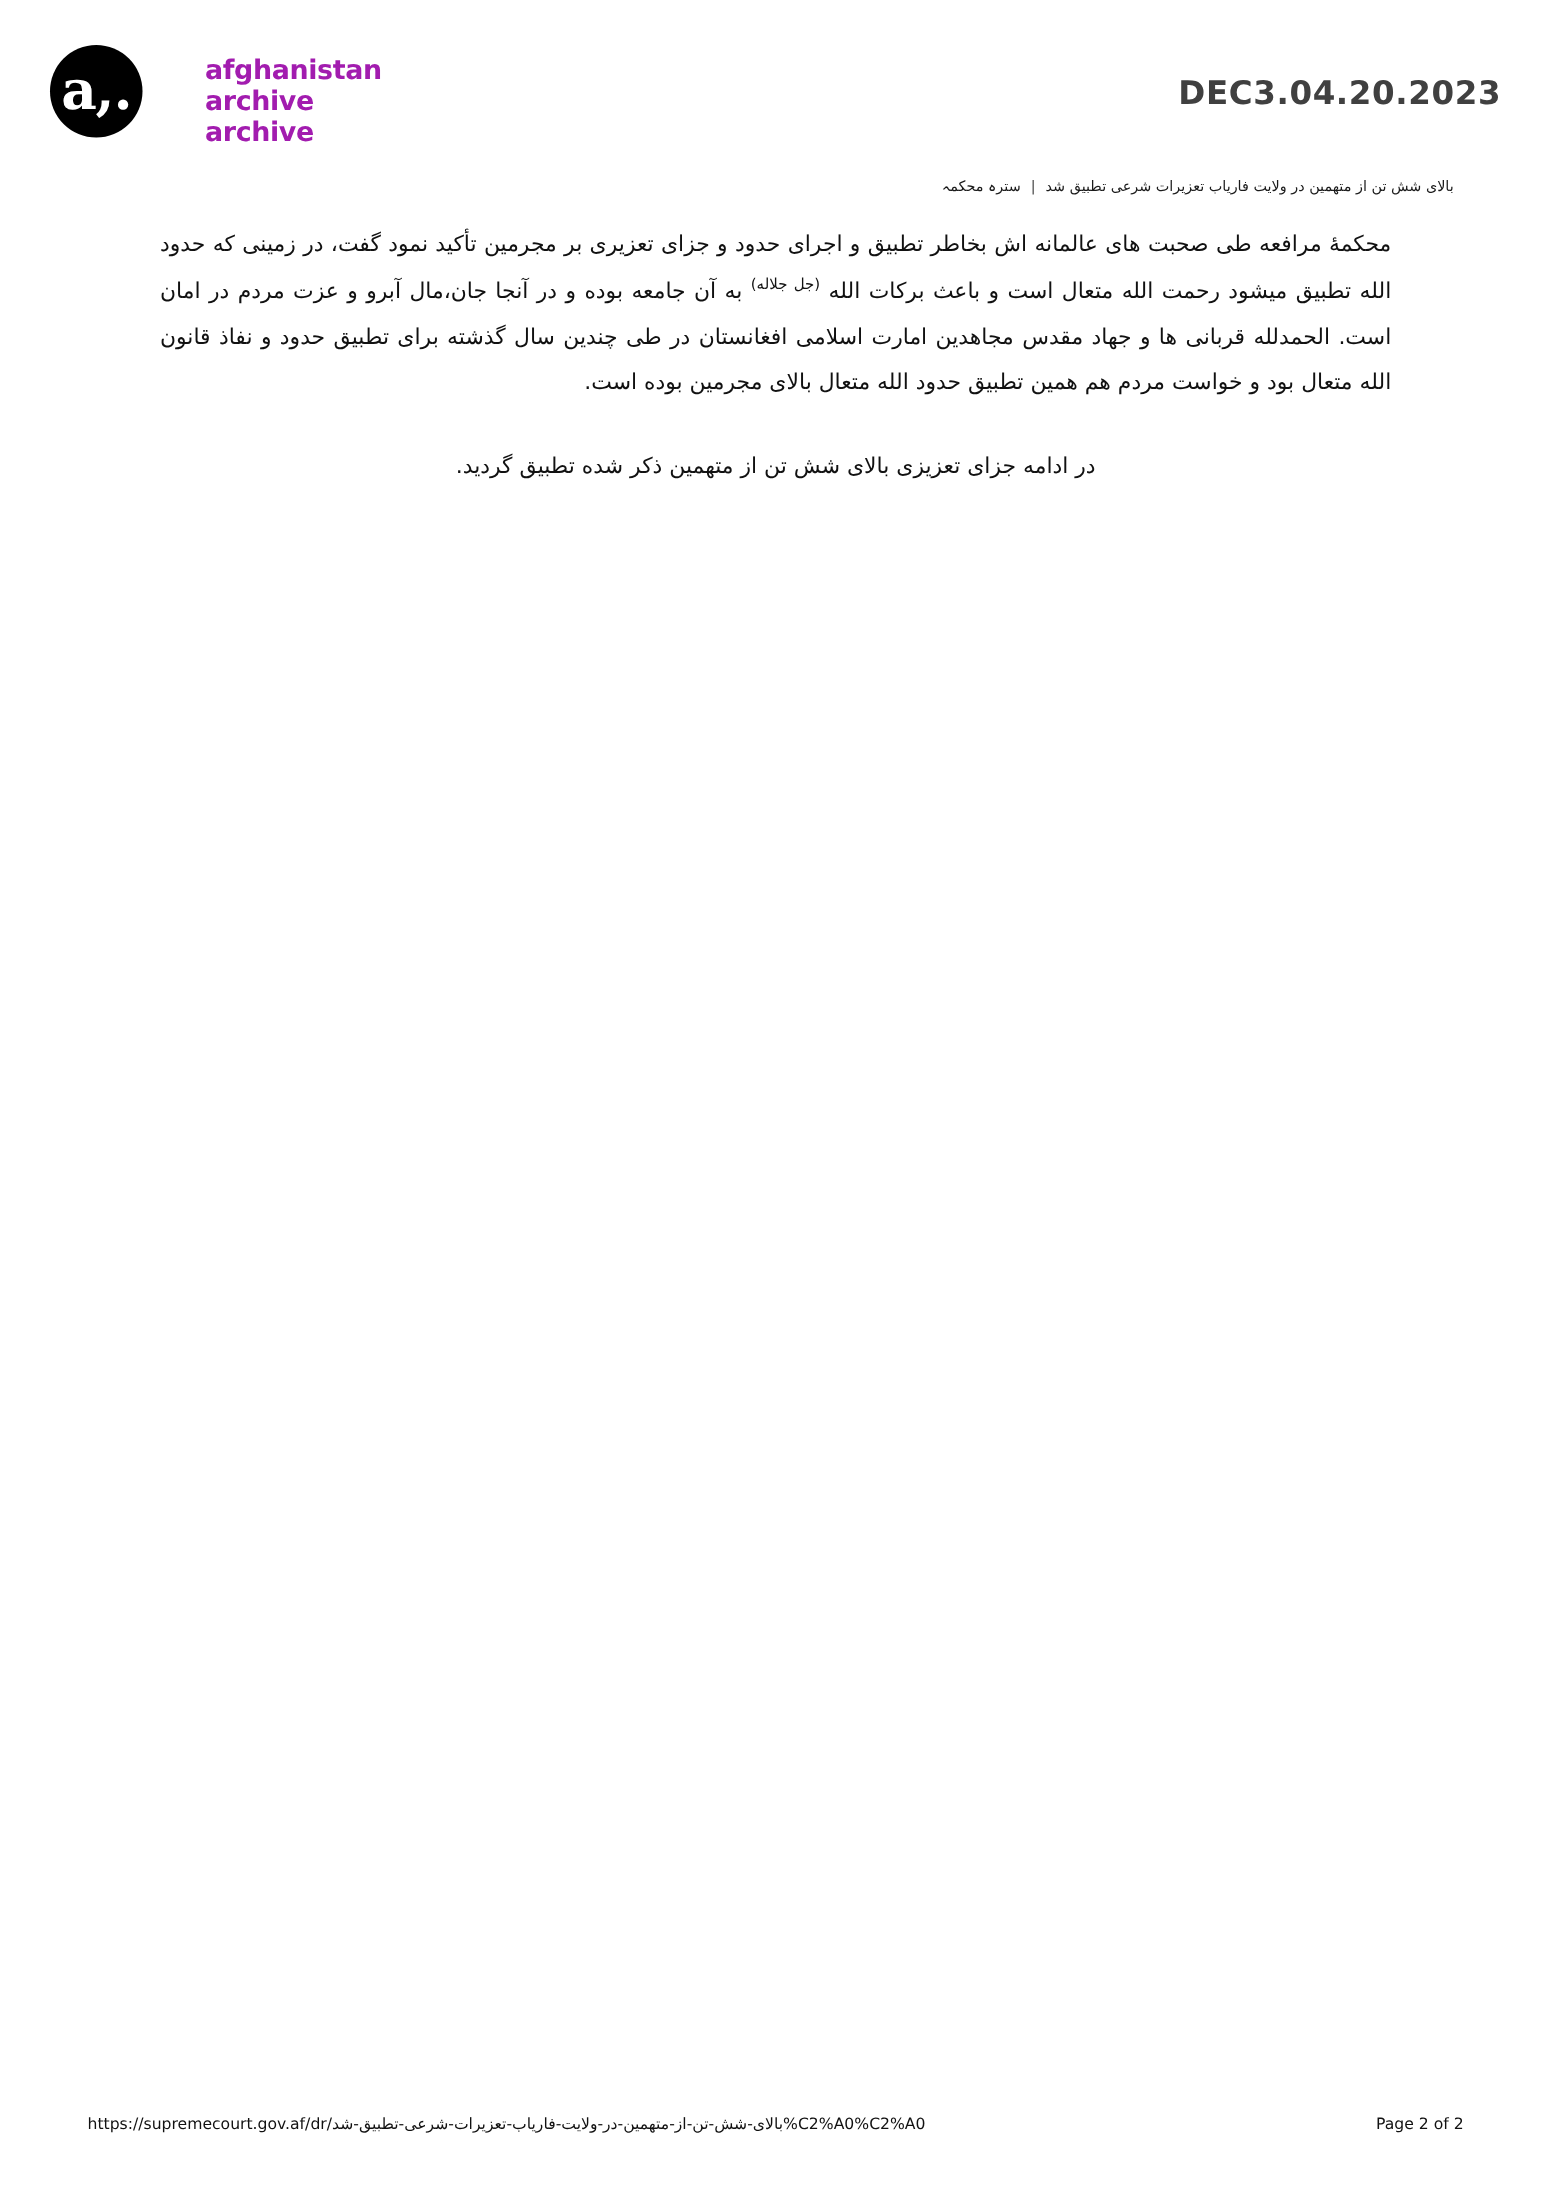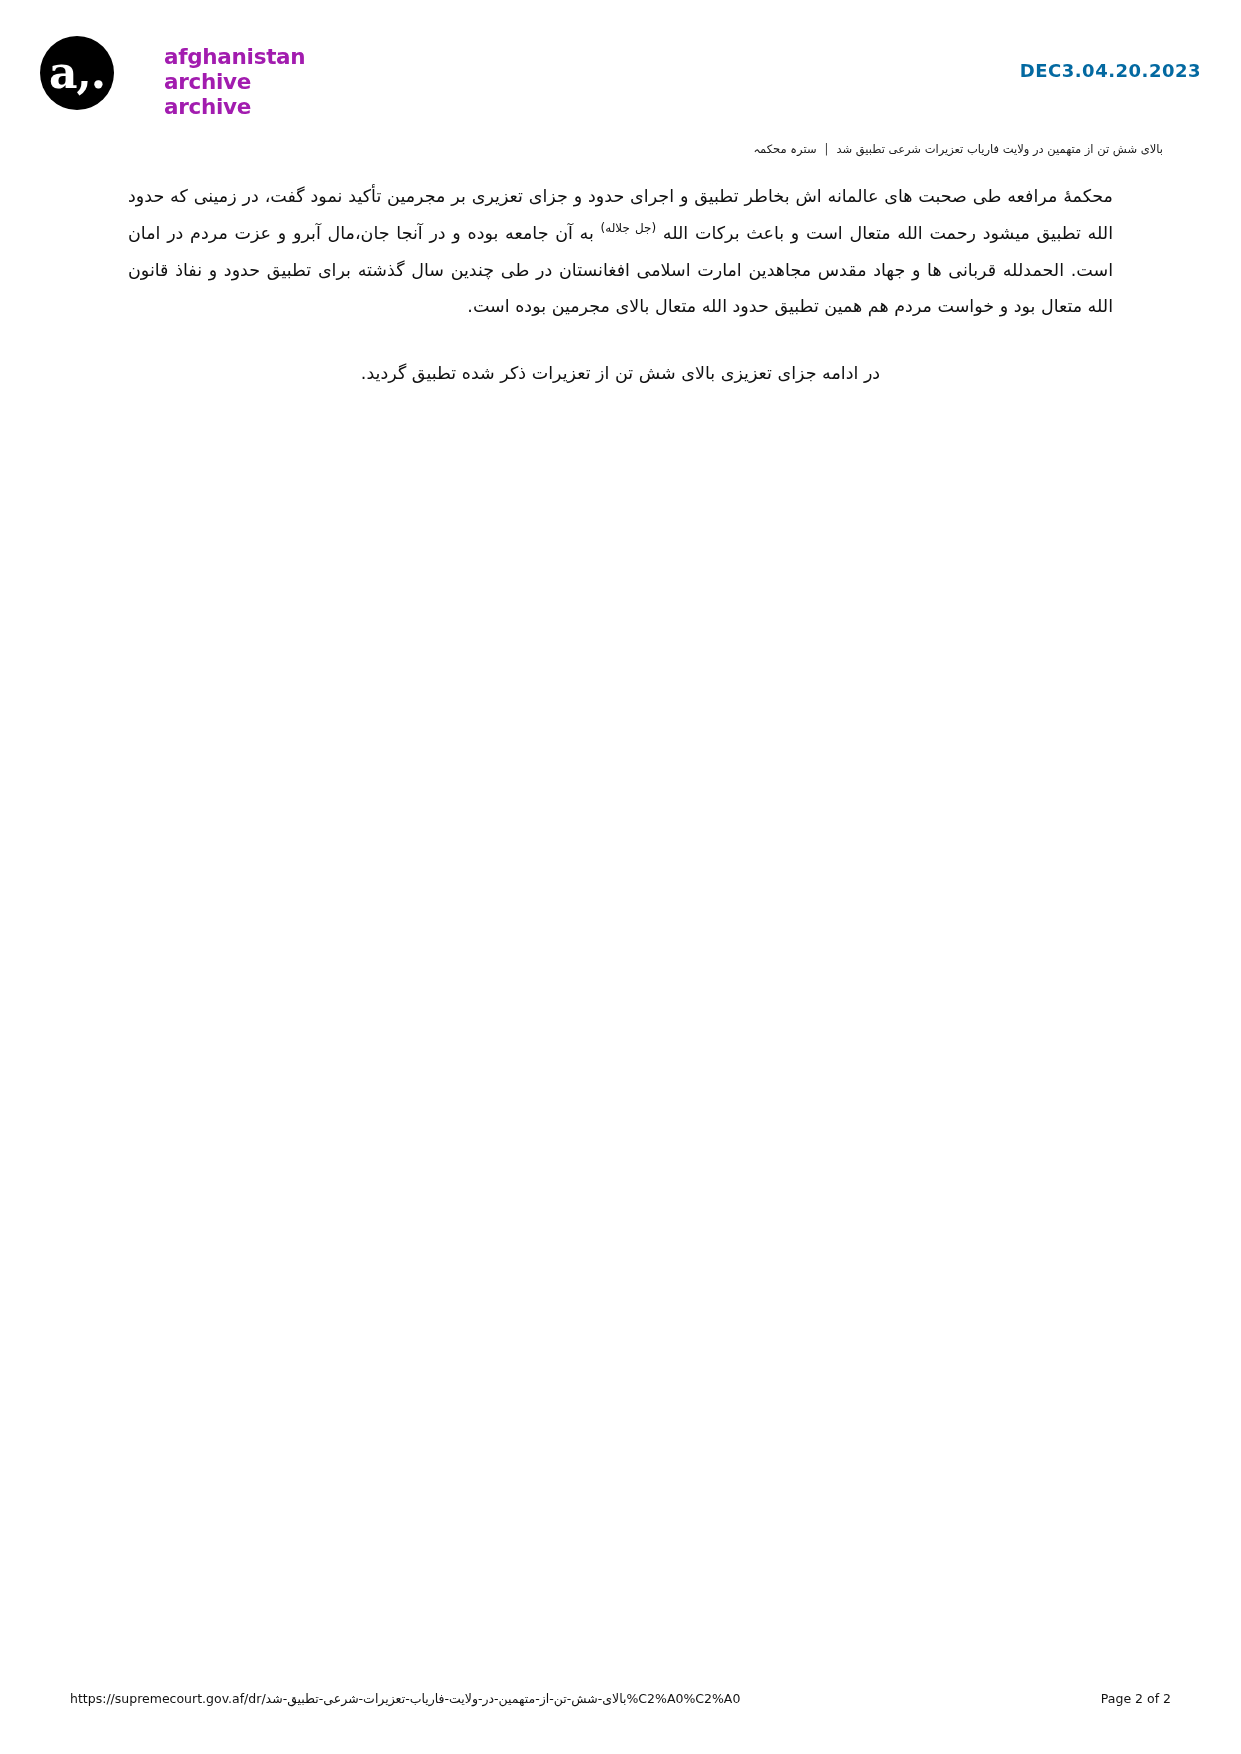--- a/index.html
+++ b/index.html
@@ -76,24 +76,24 @@
     line-height: 1.17;
     color: #a21caf;
     letter-spacing: -0.3px;
     margin-top: 12px;
     margin-left: 32px;
   }
   .doc-code {
     position: absolute;
     right: 0;
     top: 28px;
-    font-size: 18px;
+    font-size: 26px;
     font-weight: 700;
     letter-spacing: 0.5px;
-    color: #0369a1;
+    color: #404040;
     font-family: "DejaVu Sans", "Liberation Sans", sans-serif;
   }
 
   
   .crumb {
     position: absolute;
     top: 142px;
     left: 0;
     right: 0;
     padding: 0 78px;
@@ -185,21 +185,21 @@
   </div>
 
   <div class="crumb">
     <span>بالای شش تن از متهمین در ولایت فاریاب تعزیرات شرعی تطبیق شد</span><span class="sep">|</span><span>سترہ محکمہ</span>
   </div>
 
   <div class="content">
     <p class="para"><span>محکمۀ مرافعه طی صحبت های عالمانه اش بخاطر تطبیق و اجرای حدود و جزای تعزیری بر مجرمین تأکید نمود گفت، در زمینی که حدود الله تطبیق میشود رحمت الله متعال است و باعث برکات الله </span><sup class="honorific">(جل جلاله)</sup><span> به آن جامعه بوده و در آنجا جان،مال آبرو و عزت مردم در امان است. الحمدلله قربانی ها و جهاد مقدس مجاهدین امارت اسلامی افغانستان در طی چندین سال گذشته برای تطبیق حدود و نفاذ قانون الله متعال بود و خواست مردم هم همین تطبیق حدود الله متعال بالای مجرمین بوده است.</span></p>
 
 
-    <p class="para last">در ادامه جزای تعزیزی بالای شش تن از تعزیرات ذکر شده تطبیق گردید.</p>
+    <p class="para last">در ادامه جزای تعزیزی بالای شش تن از متهمین ذکر شده تطبیق گردید.</p>
   </div>
 
   <div class="footer">
     <div class="url">https://supremecourt.gov.af/dr/بالای-شش-تن-از-متهمین-در-ولایت-فاریاب-تعزیرات-شرعی-تطبیق-شد%C2%A0%C2%A0</div>
     <div class="pageno">Page 2 of 2</div>
   </div>
 
 </div>
 
 </body></html>

